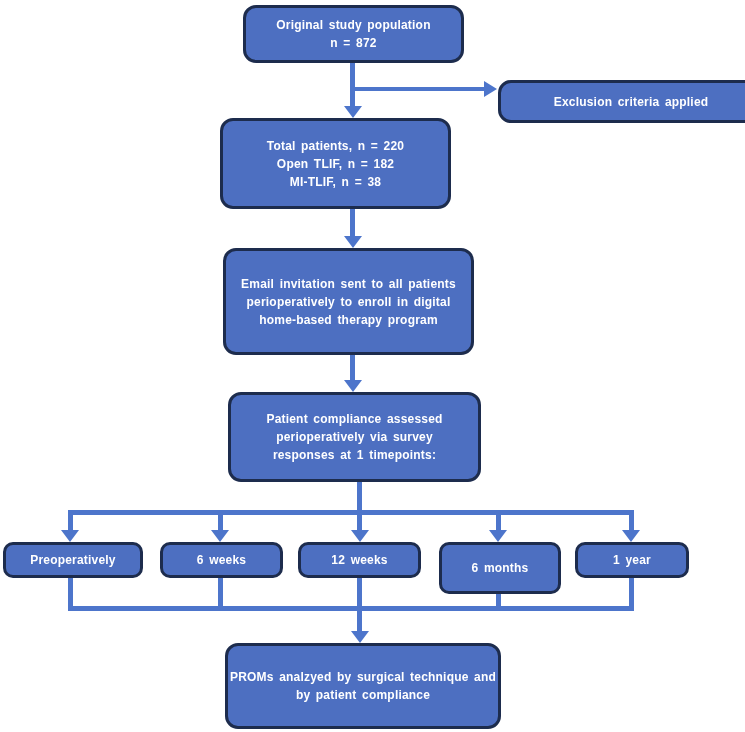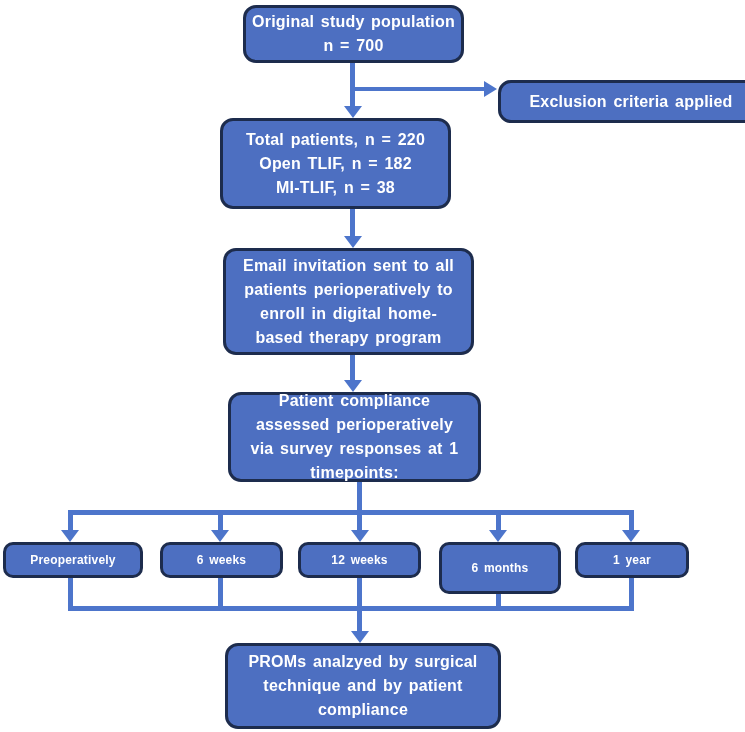--- a/index.html
+++ b/index.html
@@ -16,21 +16,21 @@
     overflow: hidden;
   }
   .node {
     position: absolute;
     box-sizing: border-box;
     background: var(--box-fill, #4d6fc1);
     border: 3px solid var(--box-border, #1d2c4d);
     border-radius: 13px;
     color: var(--text, #ffffff);
     font-weight: bold;
-    font-size: 16px;
+    font-size: 12px;
     line-height: 1.5;
     letter-spacing: 0.2px;
     word-spacing: 2px;
     display: flex;
     flex-direction: column;
     align-items: center;
     justify-content: center;
     text-align: center;
   }
   .node.small {
@@ -108,21 +108,21 @@
   <div class="line" style="left:357px; top:577px; width:5px; height:31px;"></div>
   <div class="line" style="left:496px; top:577px; width:5px; height:31px;"></div>
   <div class="line" style="left:629px; top:577px; width:5px; height:31px;"></div>
   <div class="line" style="left:68px; top:606px; width:566px; height:5px;"></div>
 
   <div class="line" style="left:357px; top:606px; width:5px; height:26px;"></div>
   <div class="ah-down" style="left:351px; top:631px;"></div>
 
   <div class="node" id="n-original">
     <div>Original study population</div>
-    <div>n = 700</div>
+    <div>n = 872</div>
   </div>
 
   <div class="node" id="n-exclusion">
     <div>Exclusion criteria applied</div>
   </div>
 
   <div class="node" id="n-total">
     <div>Total patients, n = 220</div>
     <div>Open TLIF, n = 182</div>
     <div>MI-TLIF, n = 38</div>

